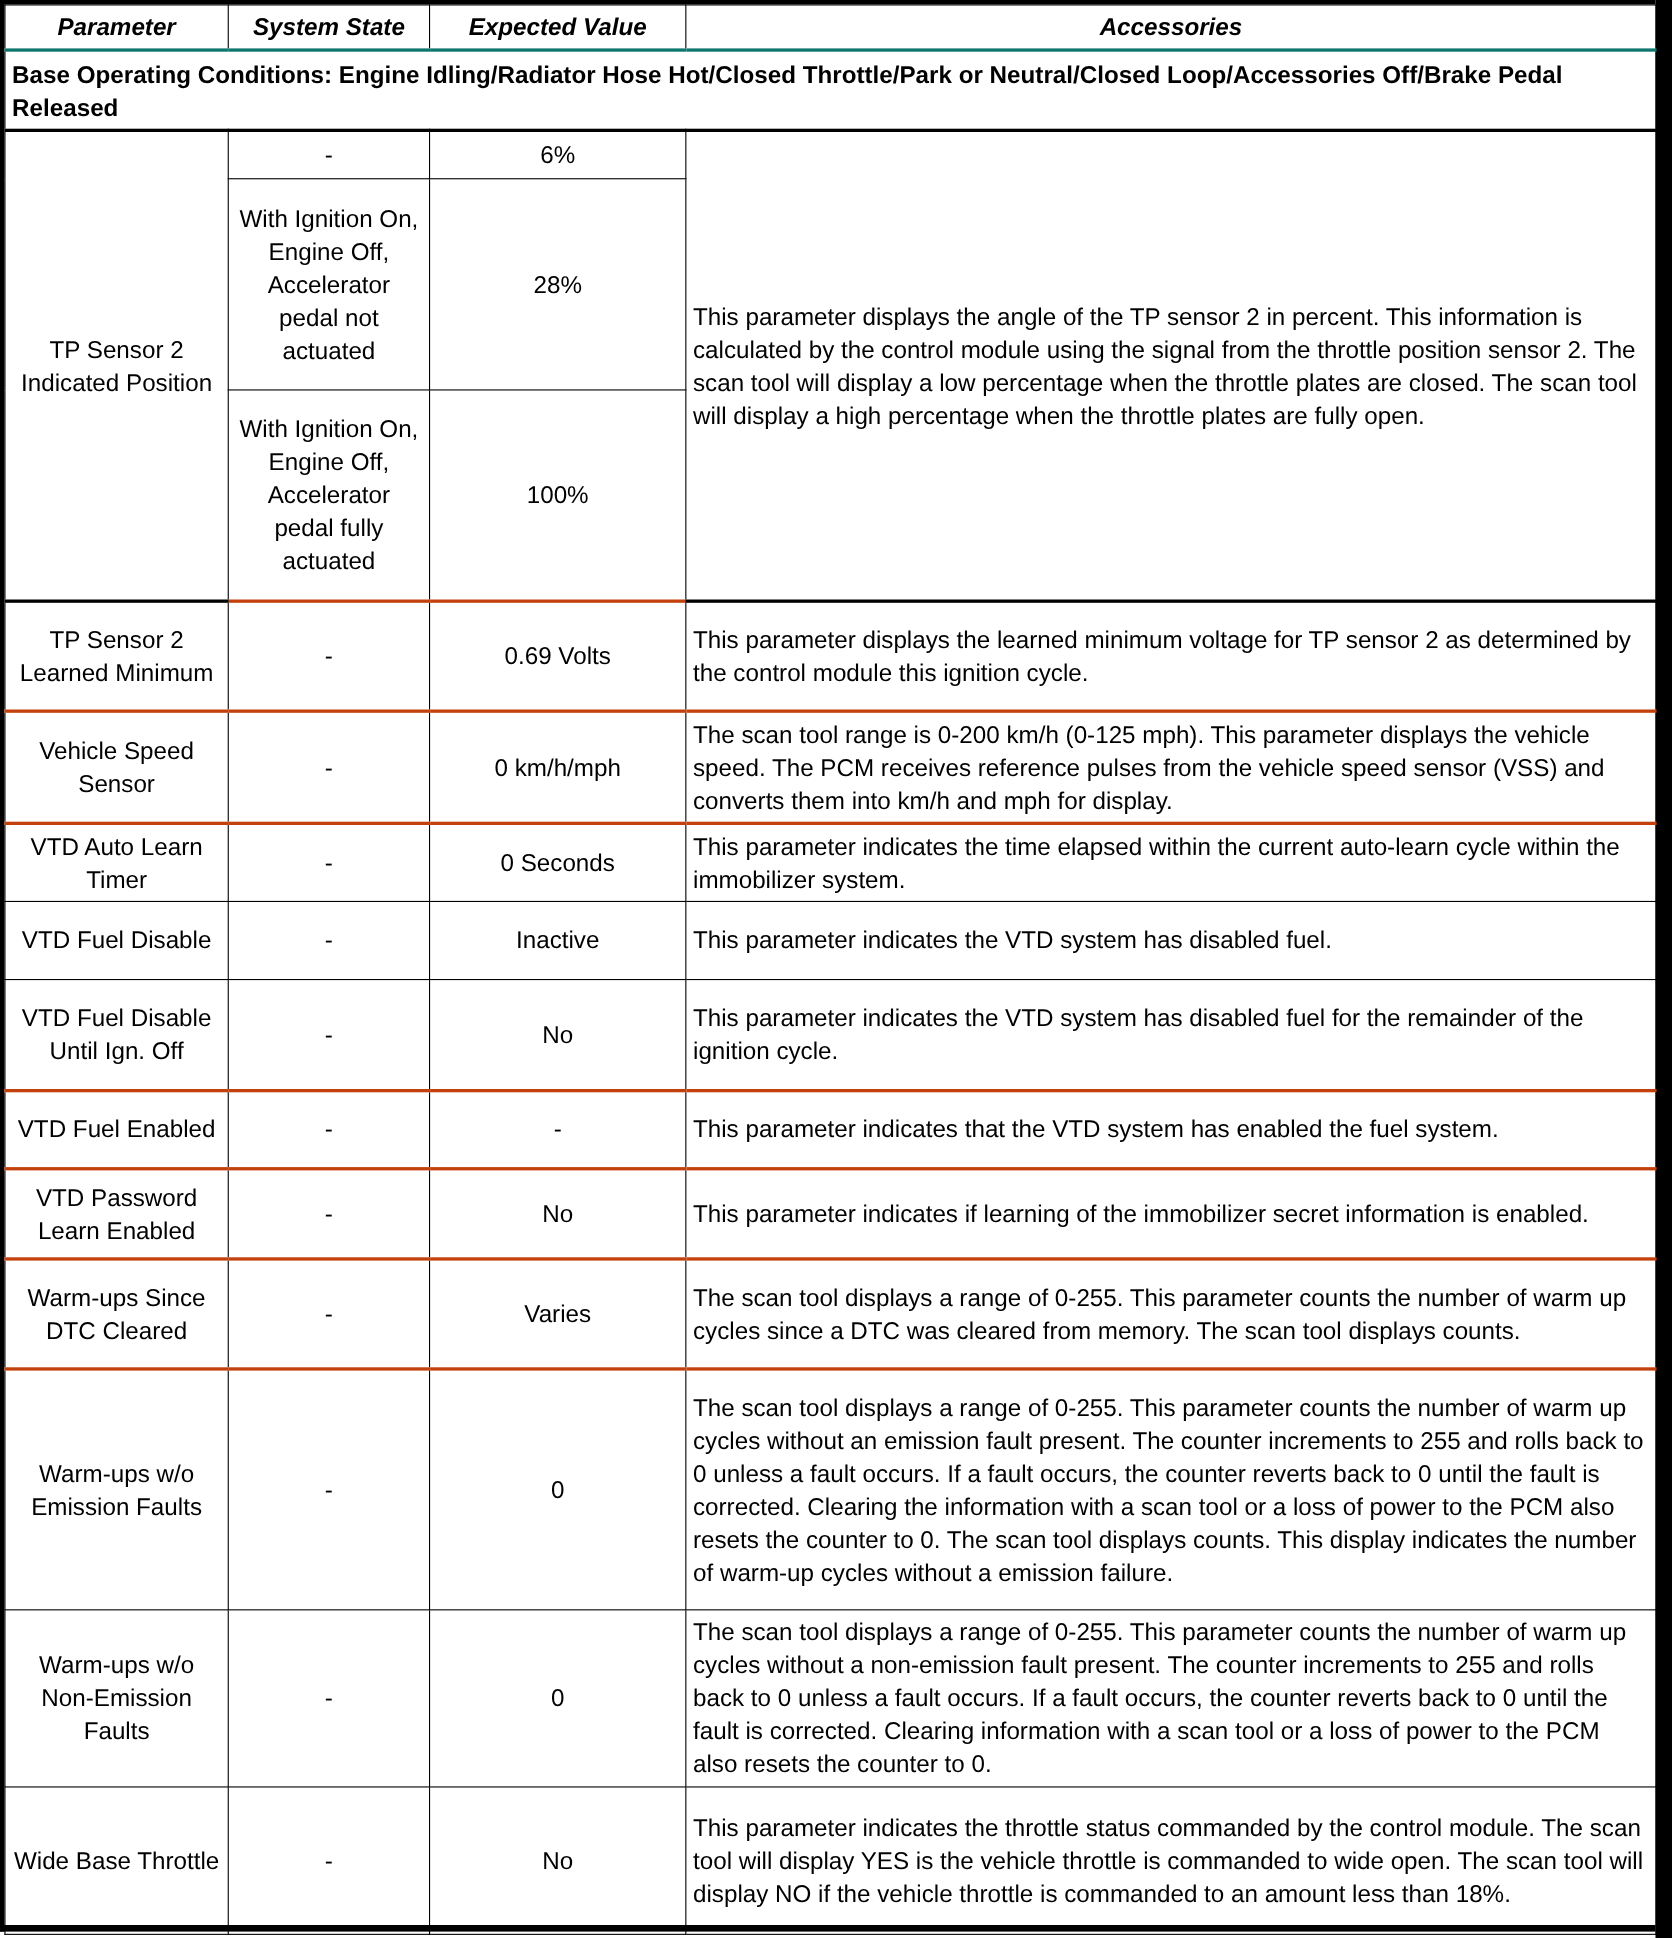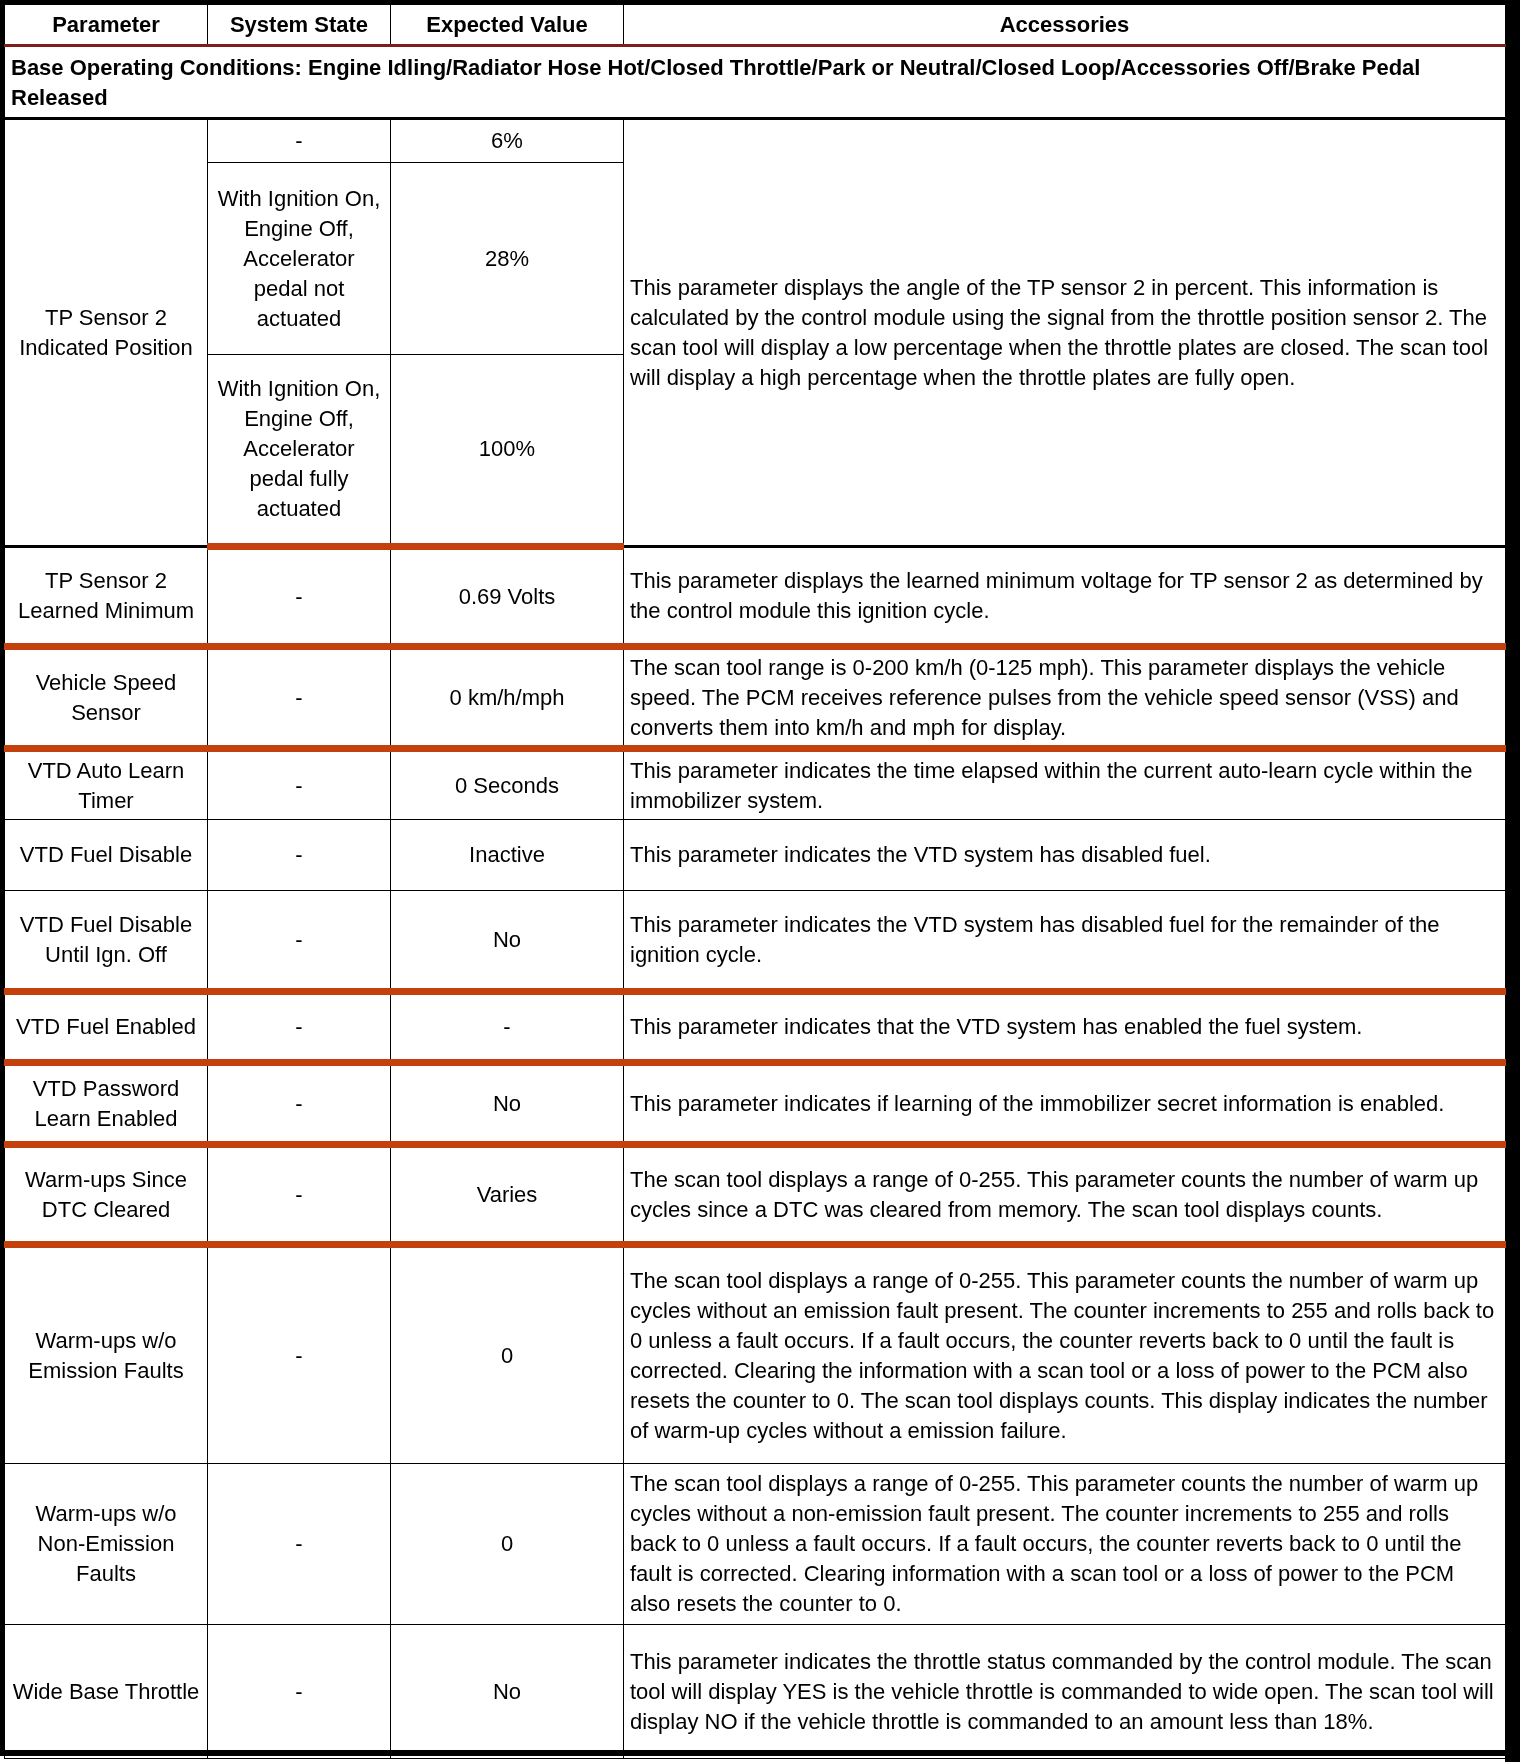--- a/index.html
+++ b/index.html
@@ -1,26 +1,26 @@
 <!DOCTYPE html>
 <html><head>
 <meta charset="utf-8">
 <style>
   html, body { margin: 0; padding: 0; background: #ffffff; }
   body { width: 1520px; height: 1762px; position: relative; overflow: hidden; font-family: "Liberation Sans", sans-serif; color: #000; }
   .frame { position: absolute; left: 0; top: 0; width: 1505px; height: 1756px; border-left: 4px solid #000; border-top: 4px solid #000; border-bottom: 6px solid #000; box-sizing: border-box; }
   .rightbar { position: absolute; left: 1505px; top: 0; width: 15px; height: 1762px; background: #000; }
   table { position: absolute; left: 4px; top: 4px; width: 1501px; border-collapse: collapse; table-layout: fixed; }
   td, th { border: 1px solid #000; padding: 0 6px; font-size: 22px; line-height: 30px; vertical-align: middle; }
-  th { font-weight: bold; height: 39px; border-bottom: 3px solid #7f1d1d; }
+  th { font-weight: bold; height: 39px; border-bottom: 3px solid #0f766e; font-style: italic; }
   .cond { font-weight: bold; text-align: left; height: 68px; border-bottom: 3px solid #000; padding-top: 2px; }
   .param { text-align: center; }
   .center { text-align: center; }
   .desc { text-align: left; }
-  tr.thick td { border-bottom: 7px solid #c2410c; margin-top: 42px; }
+  tr.thick td { border-bottom: 3px solid #c2410c; margin-top: 42px; }
   col.c1 { width: 203px; } col.c2 { width: 183px; } col.c3 { width: 233px; } col.c4 { width: 882px; }
 </style>
 </head>
 <body>
 
 <div class="frame"></div>
 <div class="rightbar"></div>
 
 <table>
   <colgroup>

